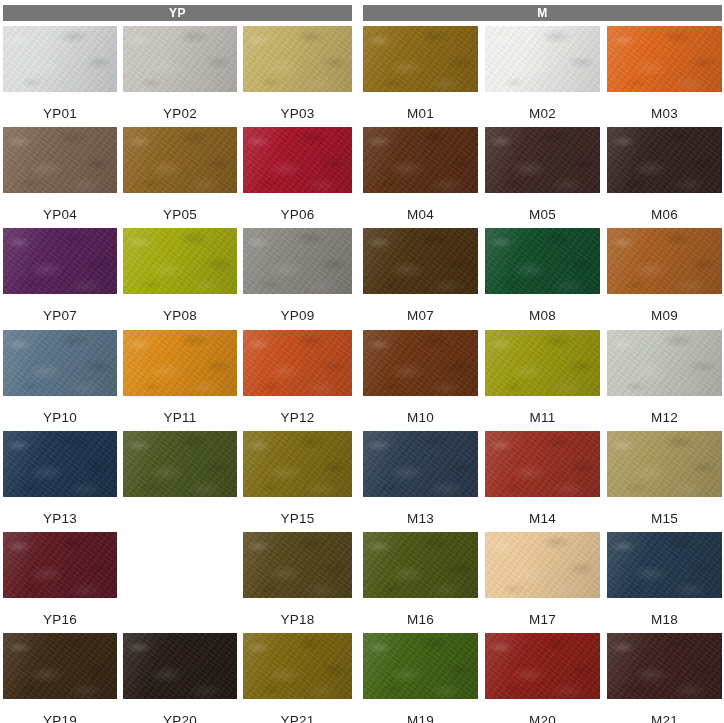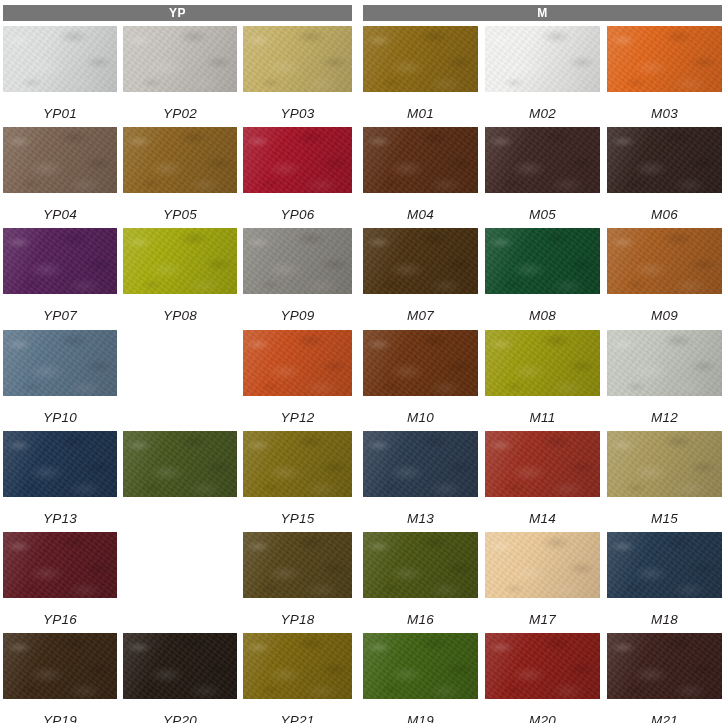--- a/index.html
+++ b/index.html
@@ -57,21 +57,20 @@
   .row {
     position: relative;
     height: 101.2px;
     width: 724px;
   }
   .cell {
     position: absolute;
     top: 0;
     width: 114px;
     height: 101px;
-    font-style: italic;
   }
   .cell.c0 { left: 3px; }
   .cell.c1 { left: 123px; }
   .cell.c2 { left: 243px; width: 109px; }
   .cell.c3 { left: 363px; width: 115px; border-radius: 16px; }
   .cell.c4 { left: 485px; width: 115px; }
   .cell.c5 { left: 607px; width: 115px; border-radius: 31px; }
 
   .swatch {
     position: relative;
@@ -265,20 +264,27 @@
     </div>
 
     <div class="row">
       <div class="cell c0">
         <div class="swatch" style="background-color: rgb(91, 116, 137);">
             <div class="grain"></div>
             <div class="sheen"></div>
           </div>
         <div class="label">YP10</div>
       </div>
+      <div class="cell c1">
+        <div class="swatch" style="background-color: rgb(220, 139, 20);">
+            <div class="grain"></div>
+            <div class="sheen"></div>
+          </div>
+        <div class="label">YP11</div>
+      </div>
       <div class="cell c2">
         <div class="swatch" style="background-color: rgb(200, 77, 28);">
             <div class="grain"></div>
             <div class="sheen"></div>
           </div>
         <div class="label">YP12</div>
       </div>
       <div class="cell c3">
         <div class="swatch" style="background-color: rgb(109, 51, 16);">
             <div class="grain"></div>

